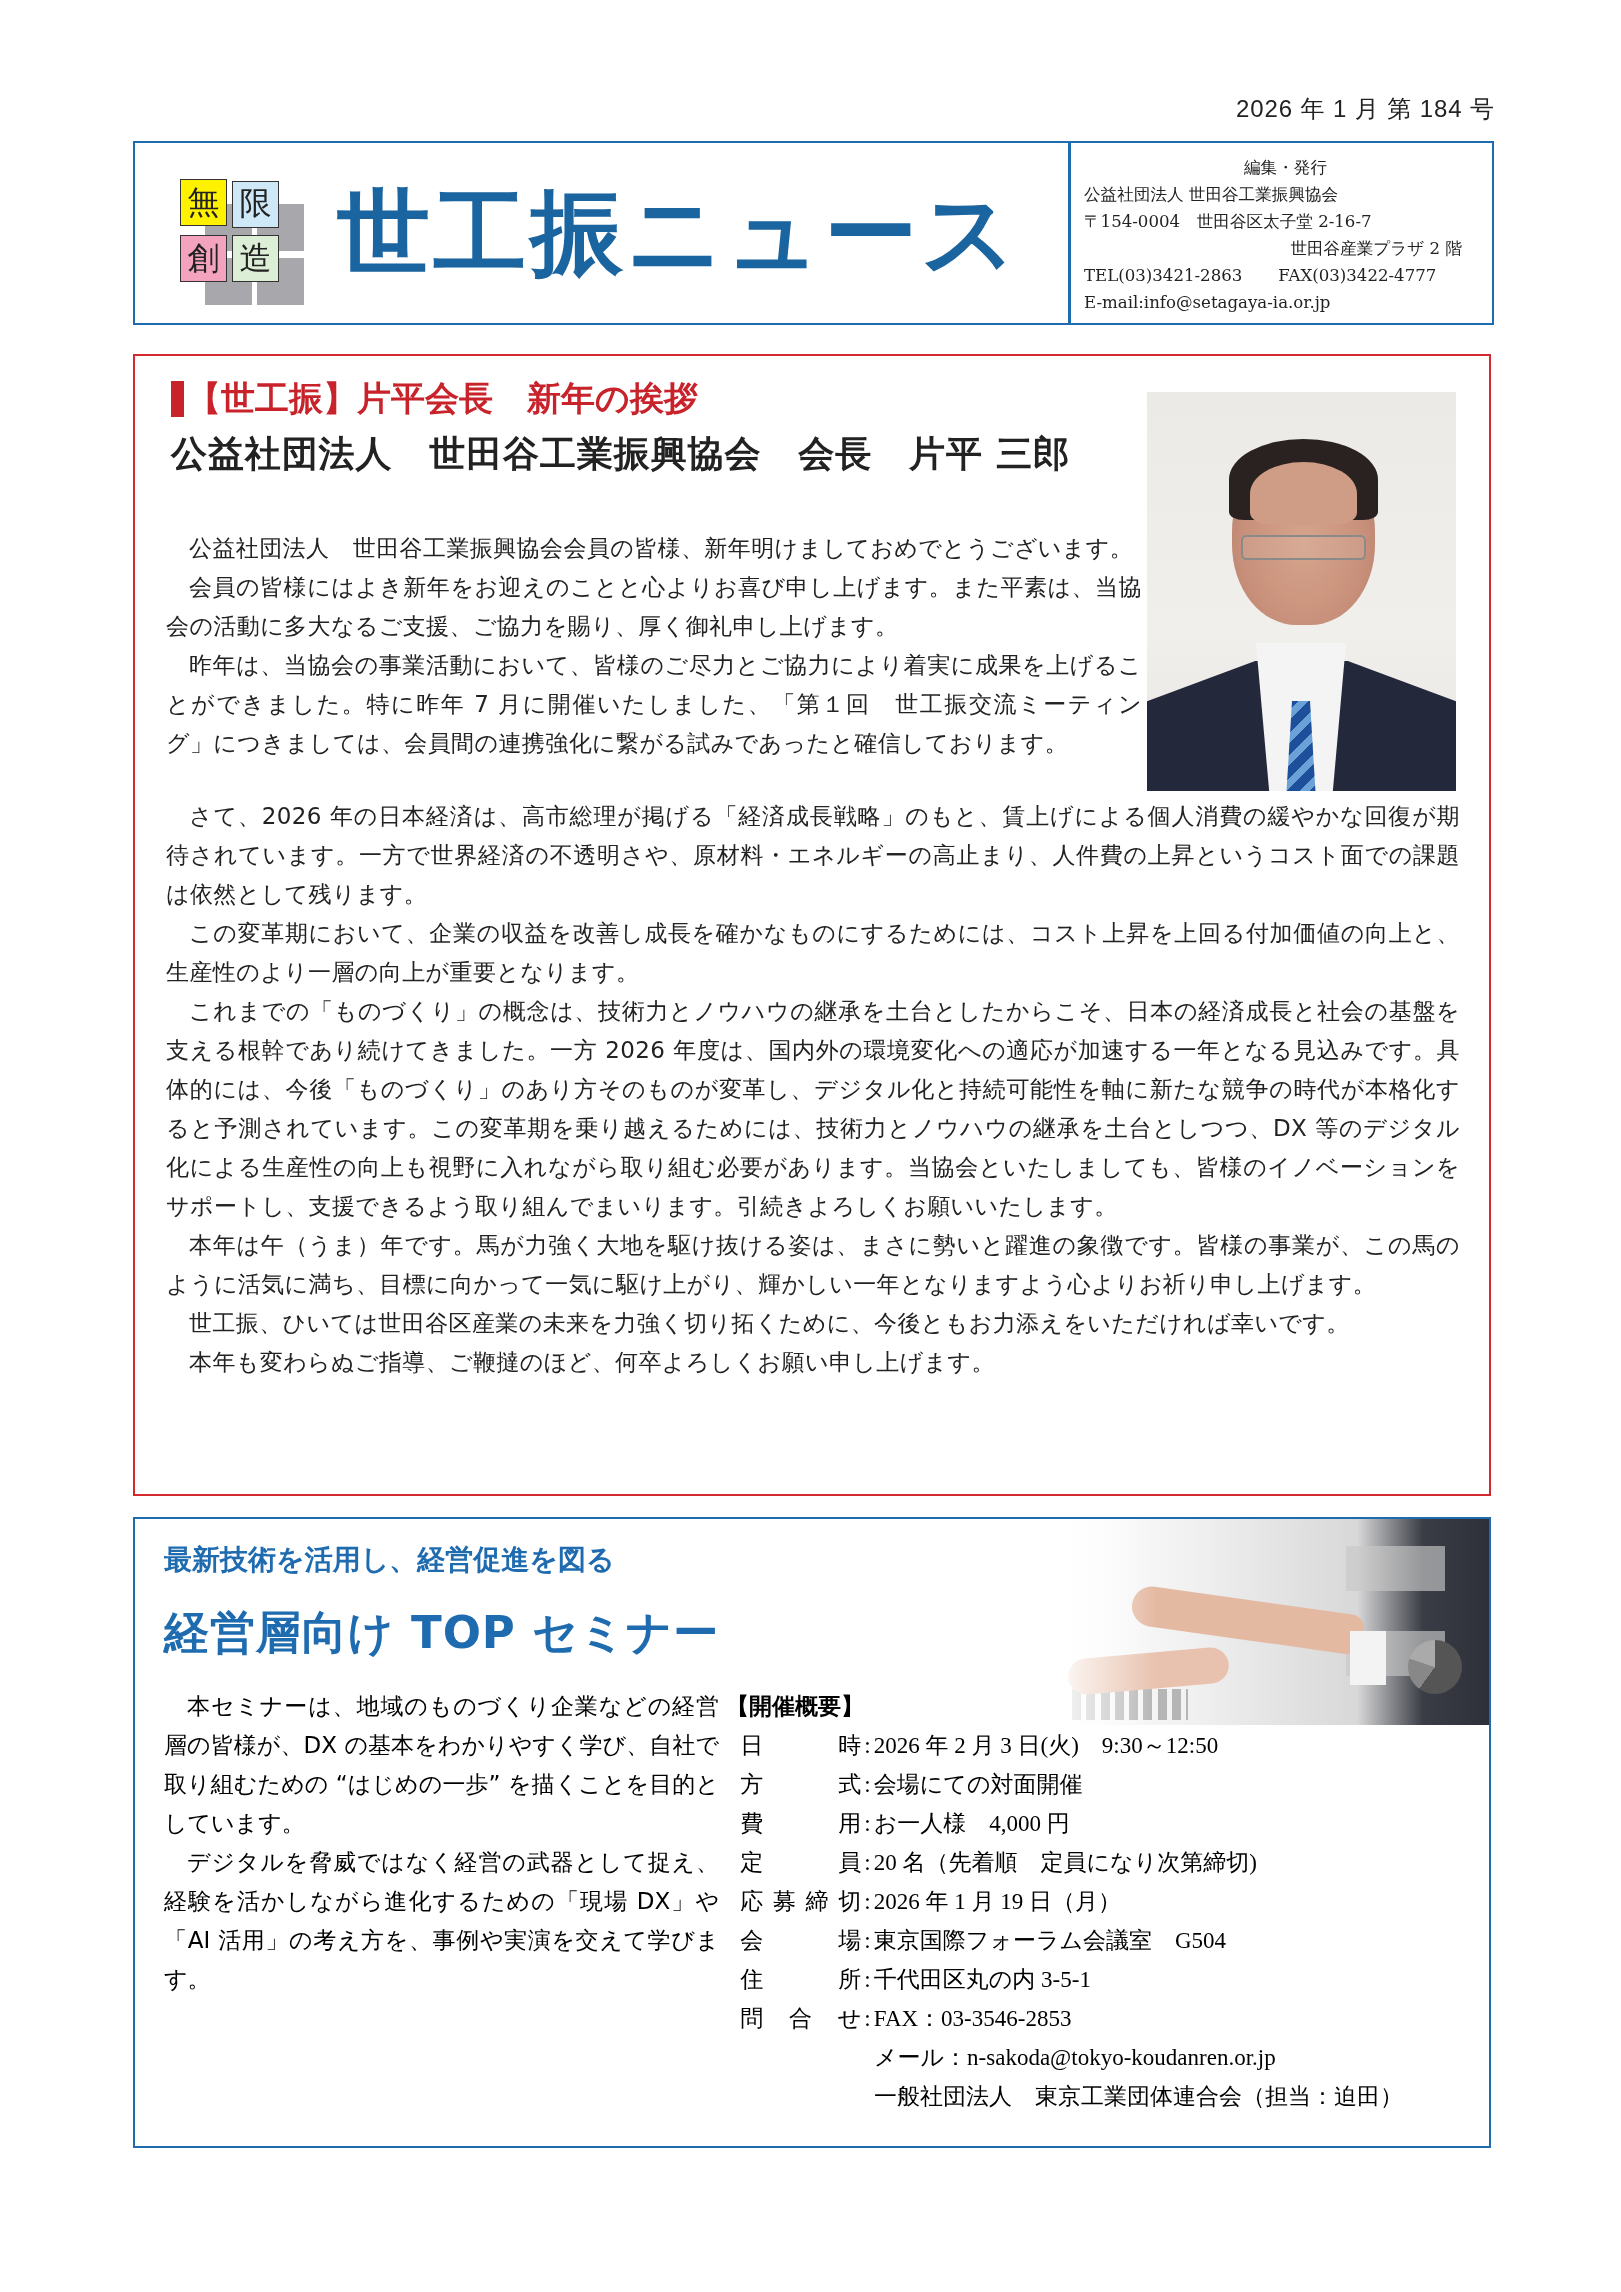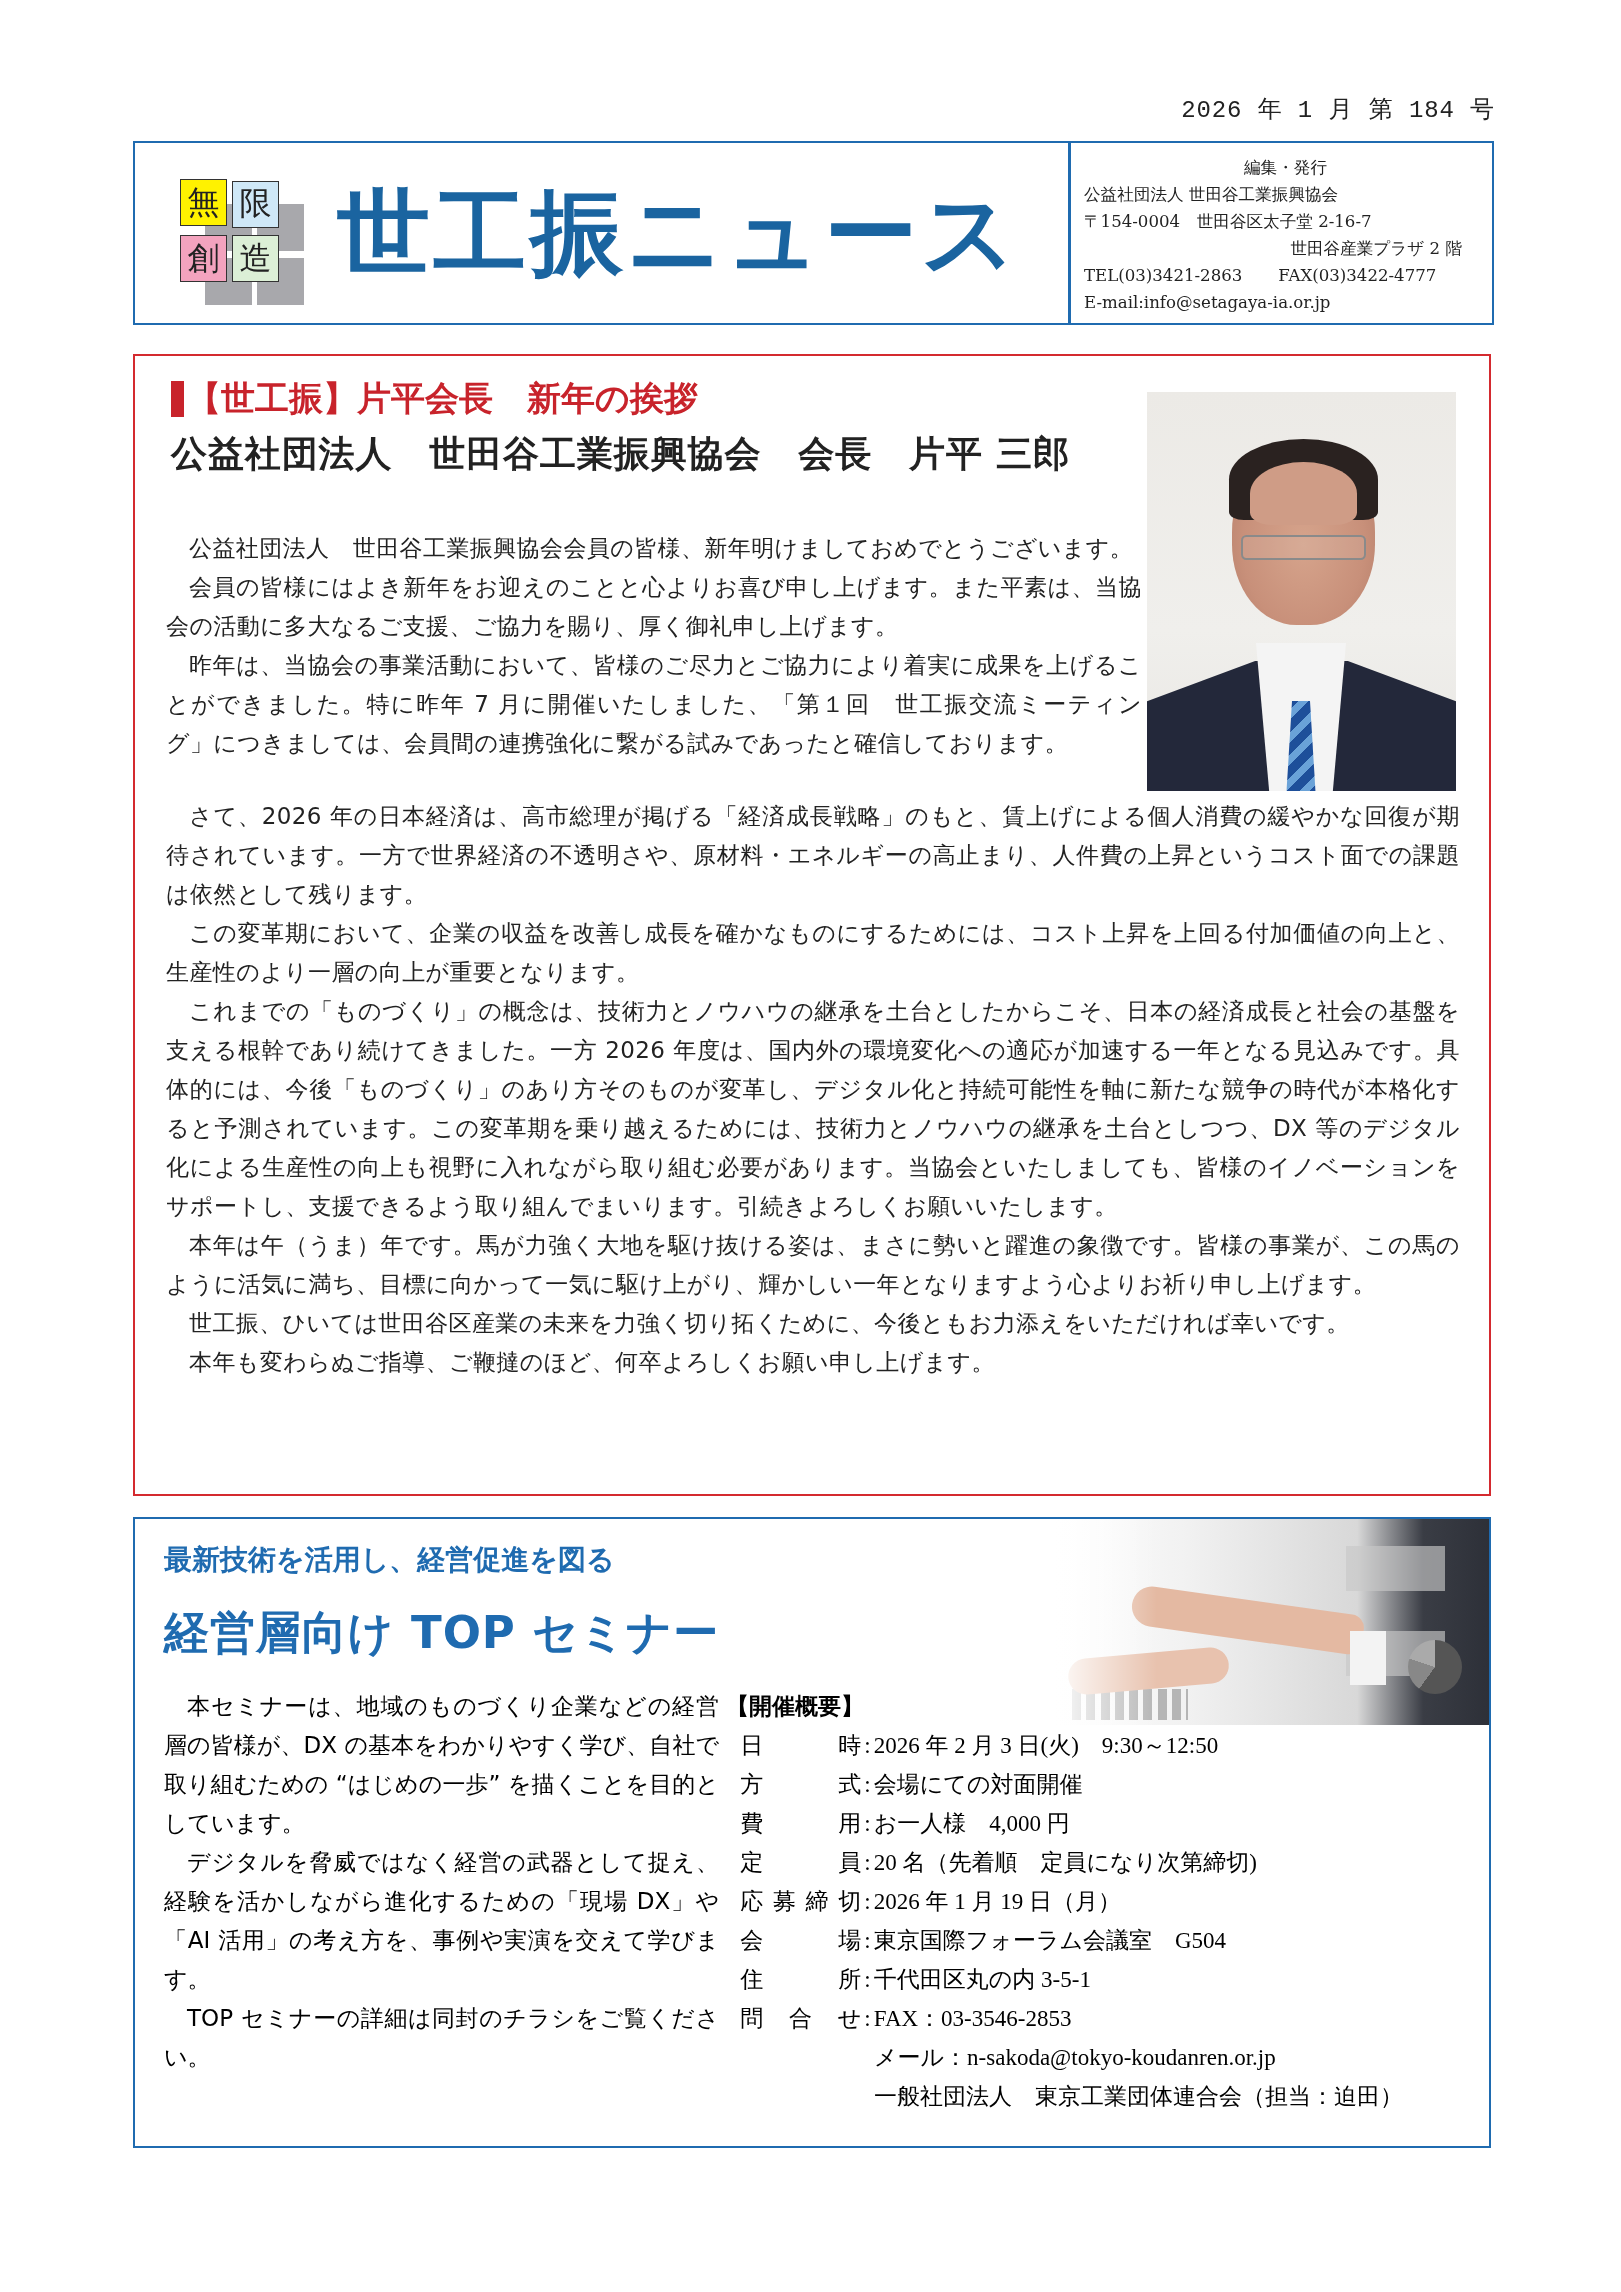--- a/index.html
+++ b/index.html
@@ -1,21 +1,21 @@
 <!DOCTYPE html>
 <html style="font-size:14.3px"><head>
   <meta charset="utf-8">
   <style>
     * { box-sizing: border-box; margin: 0; padding: 0; }
     html, body { width: 1621px; height: 2293px; background: #ffffff; overflow: hidden; }
     body { position: relative; font-family: "DejaVu Sans", sans-serif; color: #222; }
 
     .issue {
       position: absolute; left: 1146px; top: 93px; width: 349px; text-align: right;
-      font-family: Liberation Mono, monospace; font-size: 24px; color: #222; letter-spacing: 0.9px;
+      font-family: Liberation Sans, sans-serif; font-size: 24px; color: #222; letter-spacing: 0.9px;
     }
 
     
     .masthead {
       position: absolute; left: 133px; top: 141px; width: 1361px; height: 184px;
       border: 2.7px solid #1f6bb0;
     }
     .mast-divider { position: absolute; left: 933px; top: 0; width: 2.7px; height: 100%; background: #1f6bb0; }
     .logo { position: absolute; left: 45px; top: 36px; width: 116px; height: 125px; }
     .logo .shadow { position: absolute; background: #a8a8ac; width: 47px; height: 47px; }
@@ -226,21 +226,20 @@
     <div class="hand1"></div>
     <div class="cuff"></div>
     <div class="fade"></div>
   </div>
   <div class="s-kicker">最新技術を活用し、経営促進を図る</div>
   <h2 class="s-title">経営層向け TOP セミナー</h2>
 
   <div class="s-desc">
     <p class="para">本セミナーは、地域のものづくり企業などの経営層の皆様が、DX の基本をわかりやすく学び、自社で取り組むための “はじめの一歩” を描くことを目的としています。</p>
     <p class="para">デジタルを脅威ではなく経営の武器として捉え、経験を活かしながら進化するための「現場 DX」や「AI 活用」の考え方を、事例や実演を交えて学びます。</p>
-    <p class="para">TOP セミナーの詳細は同封のチラシをご覧ください。</p>
   </div>
 
   <div class="s-overview">
     <div class="heading">【開催概要】</div>
 
     <div class="row">
       <span class="label">
           <span>日</span>
           <span>時</span>
         </span>

